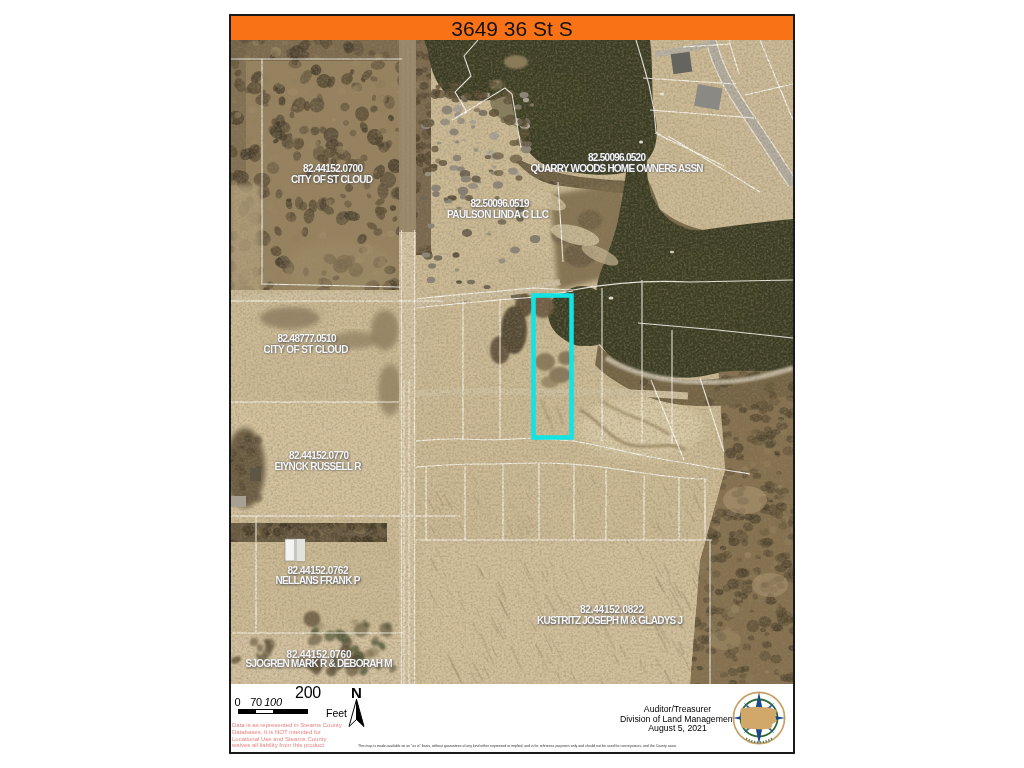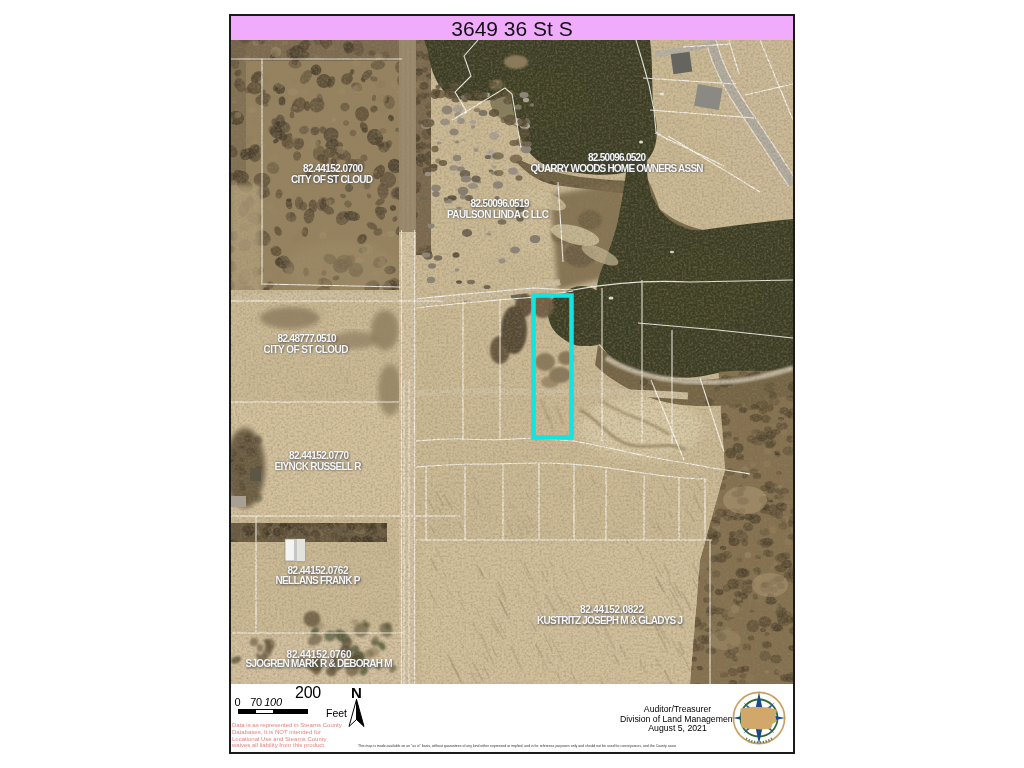--- a/index.html
+++ b/index.html
@@ -1,18 +1,18 @@
 <!DOCTYPE html>
 <html><head>
 <meta charset="utf-8">
 <style>
   html,body{margin:0;padding:0;background:#ffffff;width:1024px;height:768px;overflow:hidden;}
   *{box-sizing:border-box;}
   body{font-family:"Liberation Sans", sans-serif;}
-  #frame{position:absolute;left:229px;top:14px;width:566px;height:740px;border:2px solid #1a1a1a;background:#f0abfc;}
+  #frame{position:absolute;left:229px;top:14px;width:566px;height:740px;border:2px solid #1a1a1a;background:#f97316;}
   #title{position:absolute;left:0;top:0;width:562px;height:24px;text-align:center;font-size:21px;color:#111;line-height:25px;}
   #map{position:absolute;left:0;top:24px;width:562px;height:644px;background:#c6b28c;}
   #footer{position:absolute;left:0;top:668px;width:562px;height:68px;background:#fff;}
   .ft{position:absolute;white-space:nowrap;}
 </style>
 </head>
 <body>
 <div id="frame">
   <div id="title">3649 36 St S</div>
   <div id="map">

